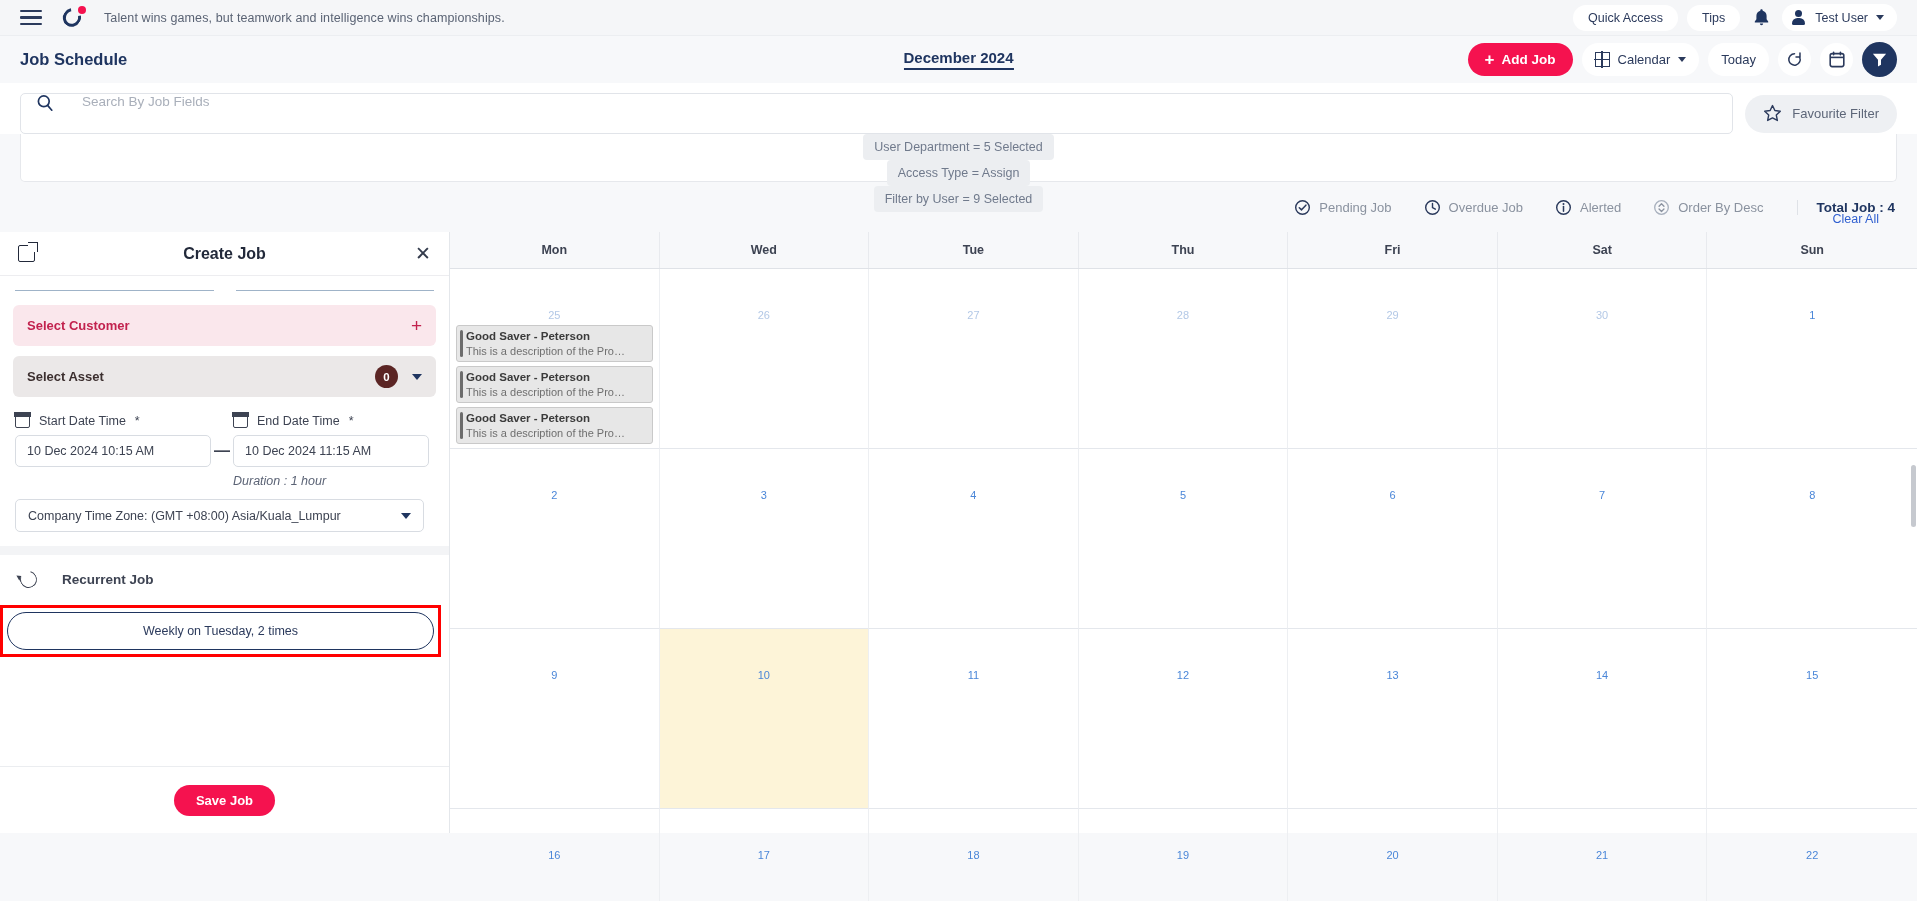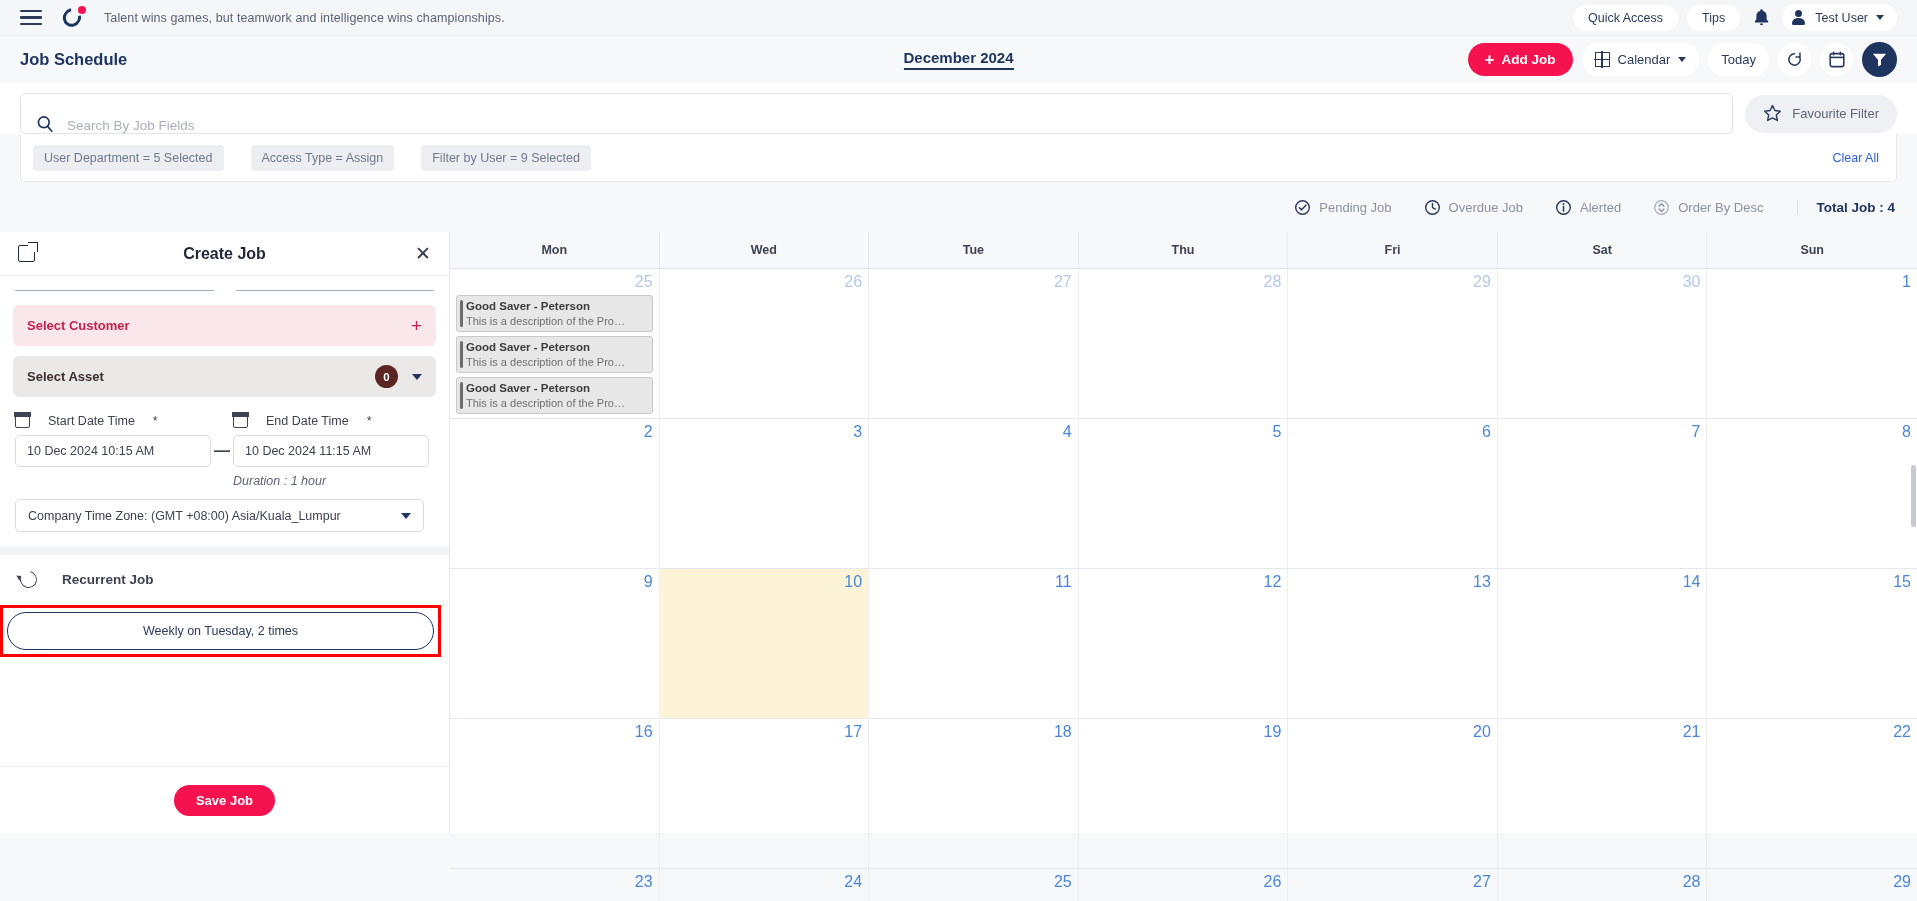--- a/index.html
+++ b/index.html
@@ -84,35 +84,35 @@
   .grid-ic { width: 15px; height: 15px; border: 1.6px solid #2b3a5c; position: relative; }
   .grid-ic::before { content:""; position:absolute; left:50%; top:-1.6px; bottom:-1.6px; width:1.6px;
     background:#2b3a5c; margin-left:-0.8px; }
   .grid-ic::after { content:""; position:absolute; top:50%; left:-1.6px; right:-1.6px; height:1.6px;
     background:#2b3a5c; margin-top:-0.8px; }
 
   
   .searchrow { background: #ffffff; padding: 10px 20px 0 20px; display:flex; align-items:center; gap: 12px; }
   .search-box {
     flex: 1; height: 41px; border: 1px solid #e1e4e9; border-radius: 5px;
-    display: flex; align-items: flex-end; padding: 0 15px; gap: 13px; background:#fff;
+    display: flex; align-items: flex-start; padding: 0 15px; gap: 28px; background:#fff;
   }
   .search-input { border: none; outline: none; flex: 1; font-size: 13.5px;
     color: #2b3a5c; font-family: "Liberation Sans", sans-serif; background: transparent; }
   .search-input::placeholder { color: #a9afba; }
   .fav-btn {
     background: #eef0f3; border-radius: 22px; height: 38px; display:flex;
     align-items:center; gap: 10px; padding: 0 18px; font-size: 13px; color: #5d6678;
     cursor: pointer; white-space: nowrap;
   }
 
   
   .chiprow { background:#fff; border:1px solid #e6e8ec; border-top:none; margin: 0 20px;
     border-radius: 0 0 5px 5px; height: 48px; display:flex; align-items:center;
-    padding: 0 12px; gap: 27px; }
+    padding: 0 12px; gap: 0; flex-direction: column; }
   .chip { background: #eceef1; border-radius: 4px; padding: 6px 11px; font-size: 12.5px;
     color: #707a8c; cursor: pointer; }
   .clear-all { margin-left:auto; font-size: 12.5px; color: #2f5fd0; cursor: pointer; padding-right: 5px;}
 
   
   .statusrow { height: 50px; background: #f7f8fa; display:flex; align-items:center;
     justify-content: flex-end; padding-right: 22px; gap: 4px; }
   .stat-pill { display:flex; align-items:center; gap: 8px; padding: 6px 14px;
     border-radius: 18px; font-size: 13px; color: #8a929f; cursor: pointer; }
   .total-job { font-size: 13.5px; font-weight: bold; color: #1f3560; margin-left: 16px;
@@ -151,21 +151,21 @@
   }
   .sect-asset .lbl { font-size: 13px; font-weight: bold; color: #3c2f2f; }
   .badge0 { margin-left:auto; width: 23px; height: 23px; border-radius: 50%;
     background: #5b2524; color: #fff; font-size: 11.5px; display:flex;
     align-items:center; justify-content:center; font-weight: bold; }
   .asset-chev { margin-left: 14px; width:0; height:0; border-left:5px solid transparent;
     border-right:5px solid transparent; border-top:6px solid #1f3560; }
 
   .dt-row { display:flex; padding: 16px 18px 0 15px; gap: 0; align-items: flex-start; }
   .dt-col { width: 196px; }
-  .dt-label { display:flex; align-items:center; gap: 18px; margin-bottom: 7px; }
+  .dt-label { display:flex; align-items:center; gap: 9px; margin-bottom: 7px; }
   .cal-ic { width: 15px; height: 15px; border: 1.7px solid #3d4352; border-radius: 2px; position: relative; }
   .cal-ic::before { content:""; position:absolute; left:-1.7px; right:-1.7px; top:-1.7px; height:4.5px; background:#3d4352; }
   .dt-label span { font-size: 12.5px; color: #3d4352; }
   .req { color: #e8374a; font-size: 12px; }
   .dt-input { width: 100%; height: 32px; border: 1px solid #d8dce2; border-radius: 5px;
     padding: 4px 11px; font-size: 12.5px; color: #3d4352; outline:none;
     font-family: "Liberation Sans", sans-serif; background:#fff; }
   .dash-sep { width: 22px; text-align:center; font-size: 16px; color:#3d4352;
     font-weight: bold; padding-top: 29px; }
   .duration { font-size: 12.5px; color: #5b6375; font-style: italic; margin-top: 7px; }
@@ -203,21 +203,21 @@
     border-bottom: 1px solid #dfe2e7; }
   .cal-head div { text-align:center; font-size: 12.5px; font-weight: bold; color:#3d4352;
     padding: 11px 0; border-right: 1px solid #e8eaee; }
   .cal-head div:last-child { border-right: none; }
   .cal-grid { flex: 1; display:grid; grid-template-columns: repeat(7, 1fr);
     grid-auto-rows: 1fr; }
   .cell { border-right: 1px solid #edeff2; border-bottom: 1px solid #e4e7ec;
     padding: 4px 6px; position: relative; overflow: hidden; min-height: 0; }
   .cell:nth-child(7n) { border-right: none; }
   .cell.today { background: #fdf4d8; }
-  .daynum { text-align:right; font-size: 16px; color: #4a86d8; font-weight: 500; }
+  .daynum { text-align:center; font-size: 11px; color: #4a86d8; font-weight: 500; margin-top: 36px; }
   .daynum.muted { color: #b3c8e6; }
   .ev { background:#e7e7e7; border: 1px solid #c9c9c9; border-radius: 3px;
     margin-top: 4px; padding: 4px 6px 4px 9px; position:relative; cursor:pointer; }
   .ev::before { content:""; position:absolute; left:3px; top:4px; bottom:4px; width:3px;
     background:#6c6c6c; border-radius:2px; }
   .ev-title { font-size: 11.5px; font-weight:bold; color:#3b3b3b; white-space:nowrap;
     overflow:hidden; text-overflow:ellipsis; }
   .ev-desc { font-size: 11px; color:#6f6f6f; white-space:nowrap; overflow:hidden;
     text-overflow:ellipsis; margin-top: 3px; }
   .scroll-thumb { position:absolute; right:1px; top:465px; width:5px; height:62px;

